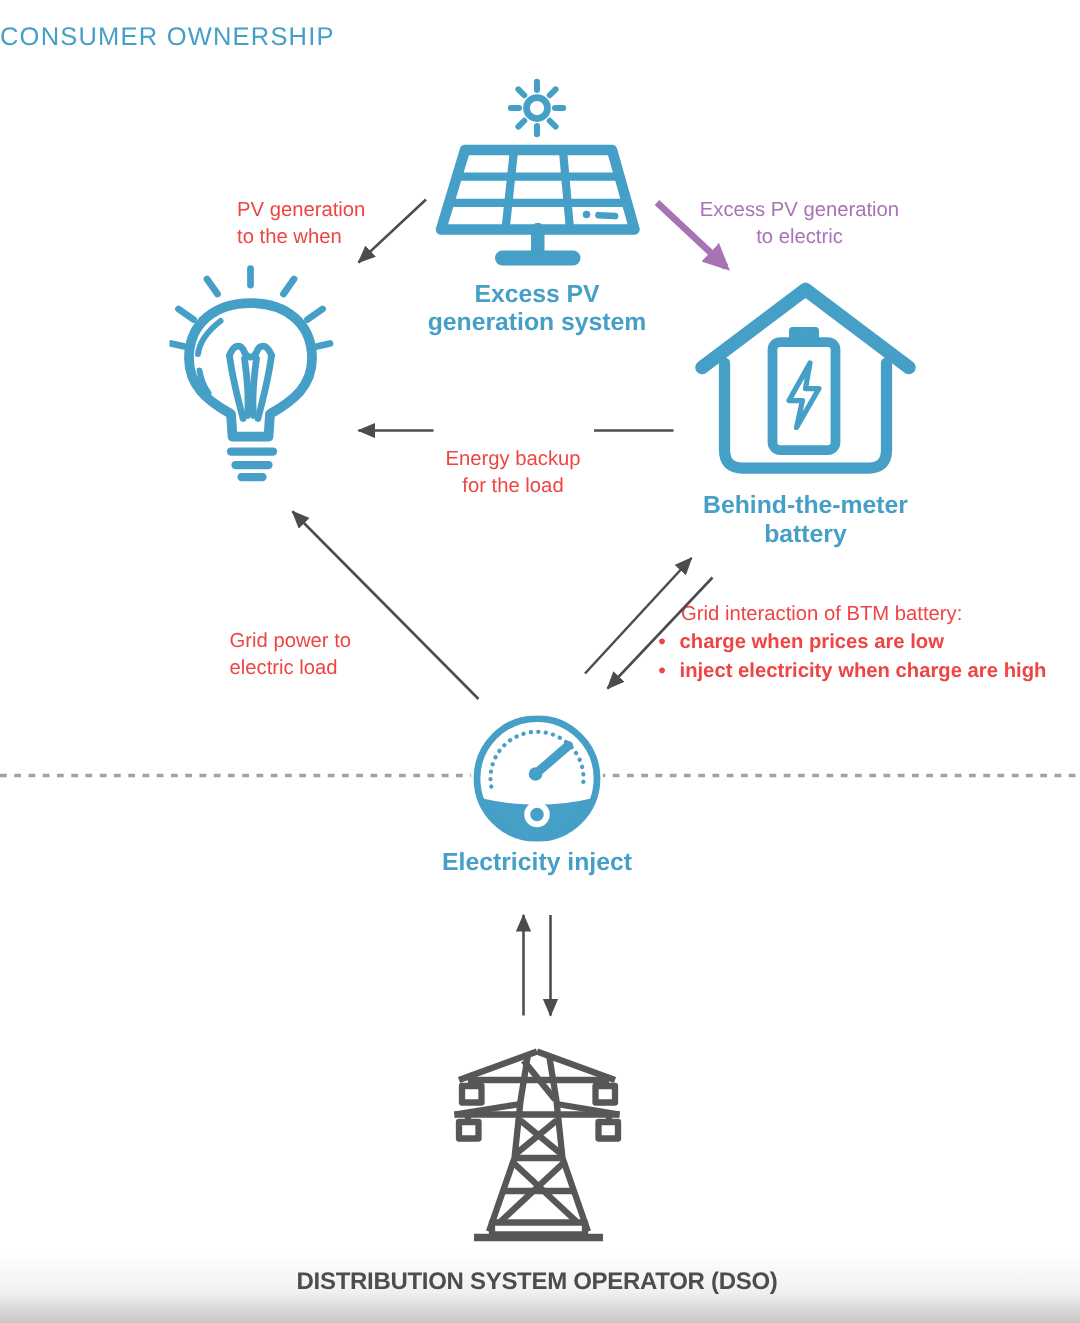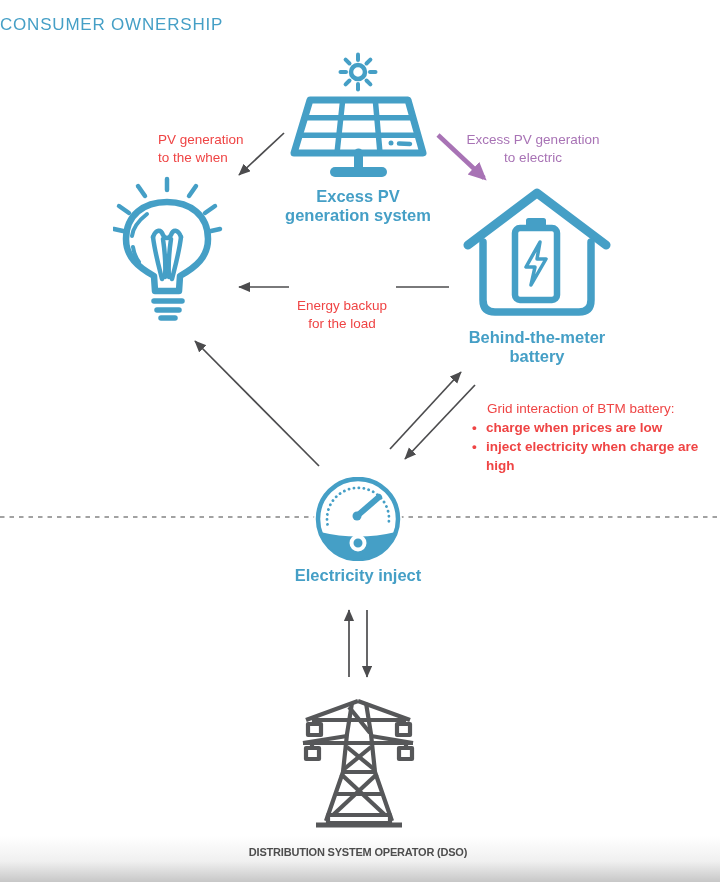--- a/index.html
+++ b/index.html
@@ -9,21 +9,21 @@
   .diagram-title{top:15px;left:0;width:716px;text-align:left;color:#459FC6;
     font-weight:normal;font-size:17px;letter-spacing:0.8px;}
   .blue-label{color:#459FC6;font-weight:bold;font-size:16.5px;line-height:18.5px;text-align:center;}
   .note{color:#ef4444;font-size:13.5px;line-height:18px;}
   .note.purple{color:#A873B5;text-align:center;}
   .gi-title{margin-left:15px;}
   .gi-list{list-style:none;margin:0;padding:0;font-weight:bold;}
   .gi-list li{position:relative;padding-left:14px;}
   .gi-list li::before{content:"\2022";position:absolute;left:0;top:0;}
   .dso-title{top:846px;left:0;width:716px;text-align:center;color:#4D4D4D;
-    font-weight:bold;font-size:11px;letter-spacing:-0.2px;z-index:5;}
+    font-weight:bold;font-size:16px;letter-spacing:-0.2px;z-index:5;}
   .bottom-fade{left:0;bottom:0;width:720px;height:46px;z-index:1;
     background:linear-gradient(to bottom,rgba(255,255,255,0) 0%,#f0f0f0 55%,#c7c7c7 100%);}
   svg{display:block;}
 </style>
 </head>
 <body>
 
 <div class="stage">
 
   <div class="abs diagram-title">CONSUMER OWNERSHIP</div>
@@ -178,21 +178,25 @@
     <div>to the when</div>
   </div>
   <div class="abs note purple" style="left:453px;top:131px;width:160px;">
     <div>Excess PV generation</div>
     <div>to electric</div>
   </div>
   <div class="abs note" style="left:272px;top:262px;width:140px;text-align:center;margin-top:35px;">
     <div>Energy backup</div>
     <div>for the load</div>
   </div>
-  <div class="abs note" style="left:472px;top:399px;line-height:19px;">
+  <div class="abs note" style="left:153px;top:418px;">
+    <div>Grid power to</div>
+    <div>electric load</div>
+  </div>
+  <div class="abs note" style="left:439px;top:399px;line-height:19px;">
     <div class="gi-title">Grid interaction of BTM battery:</div>
     <ul class="gi-list">
       <li>charge when prices are low</li>
       <li>inject electricity when charge are high</li>
     </ul>
   </div>
 
   <div class="abs dso-title">DISTRIBUTION SYSTEM OPERATOR (DSO)</div>
   <div class="abs bottom-fade"></div>
 

